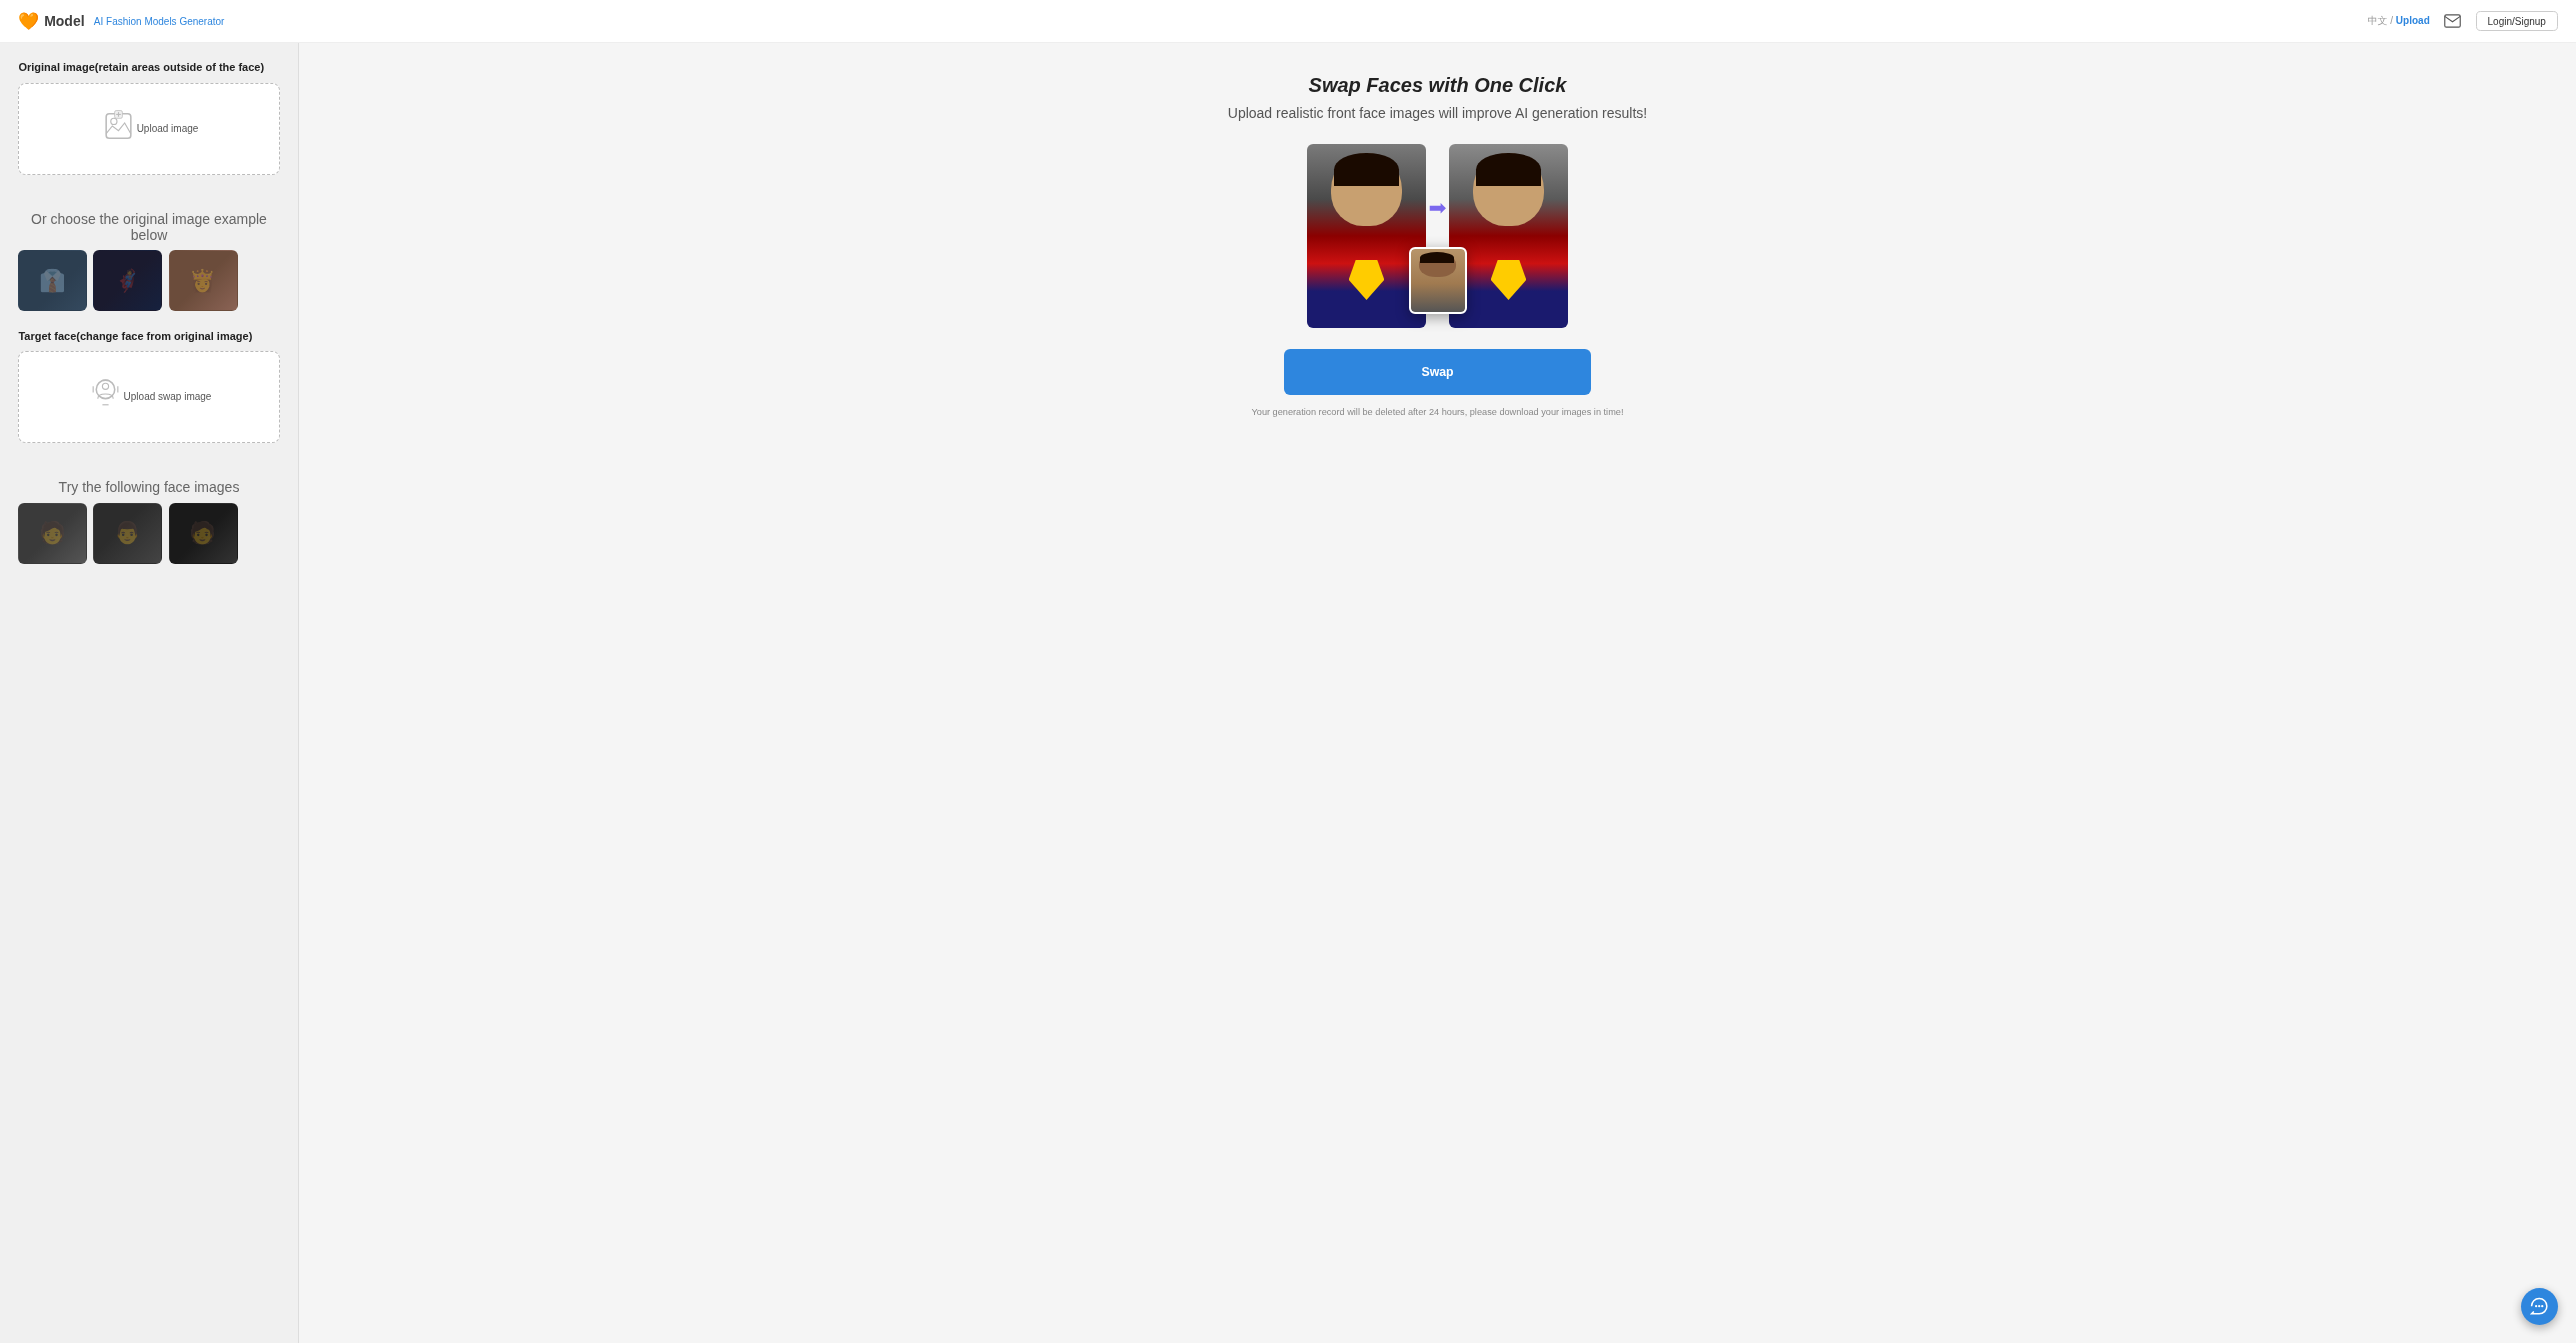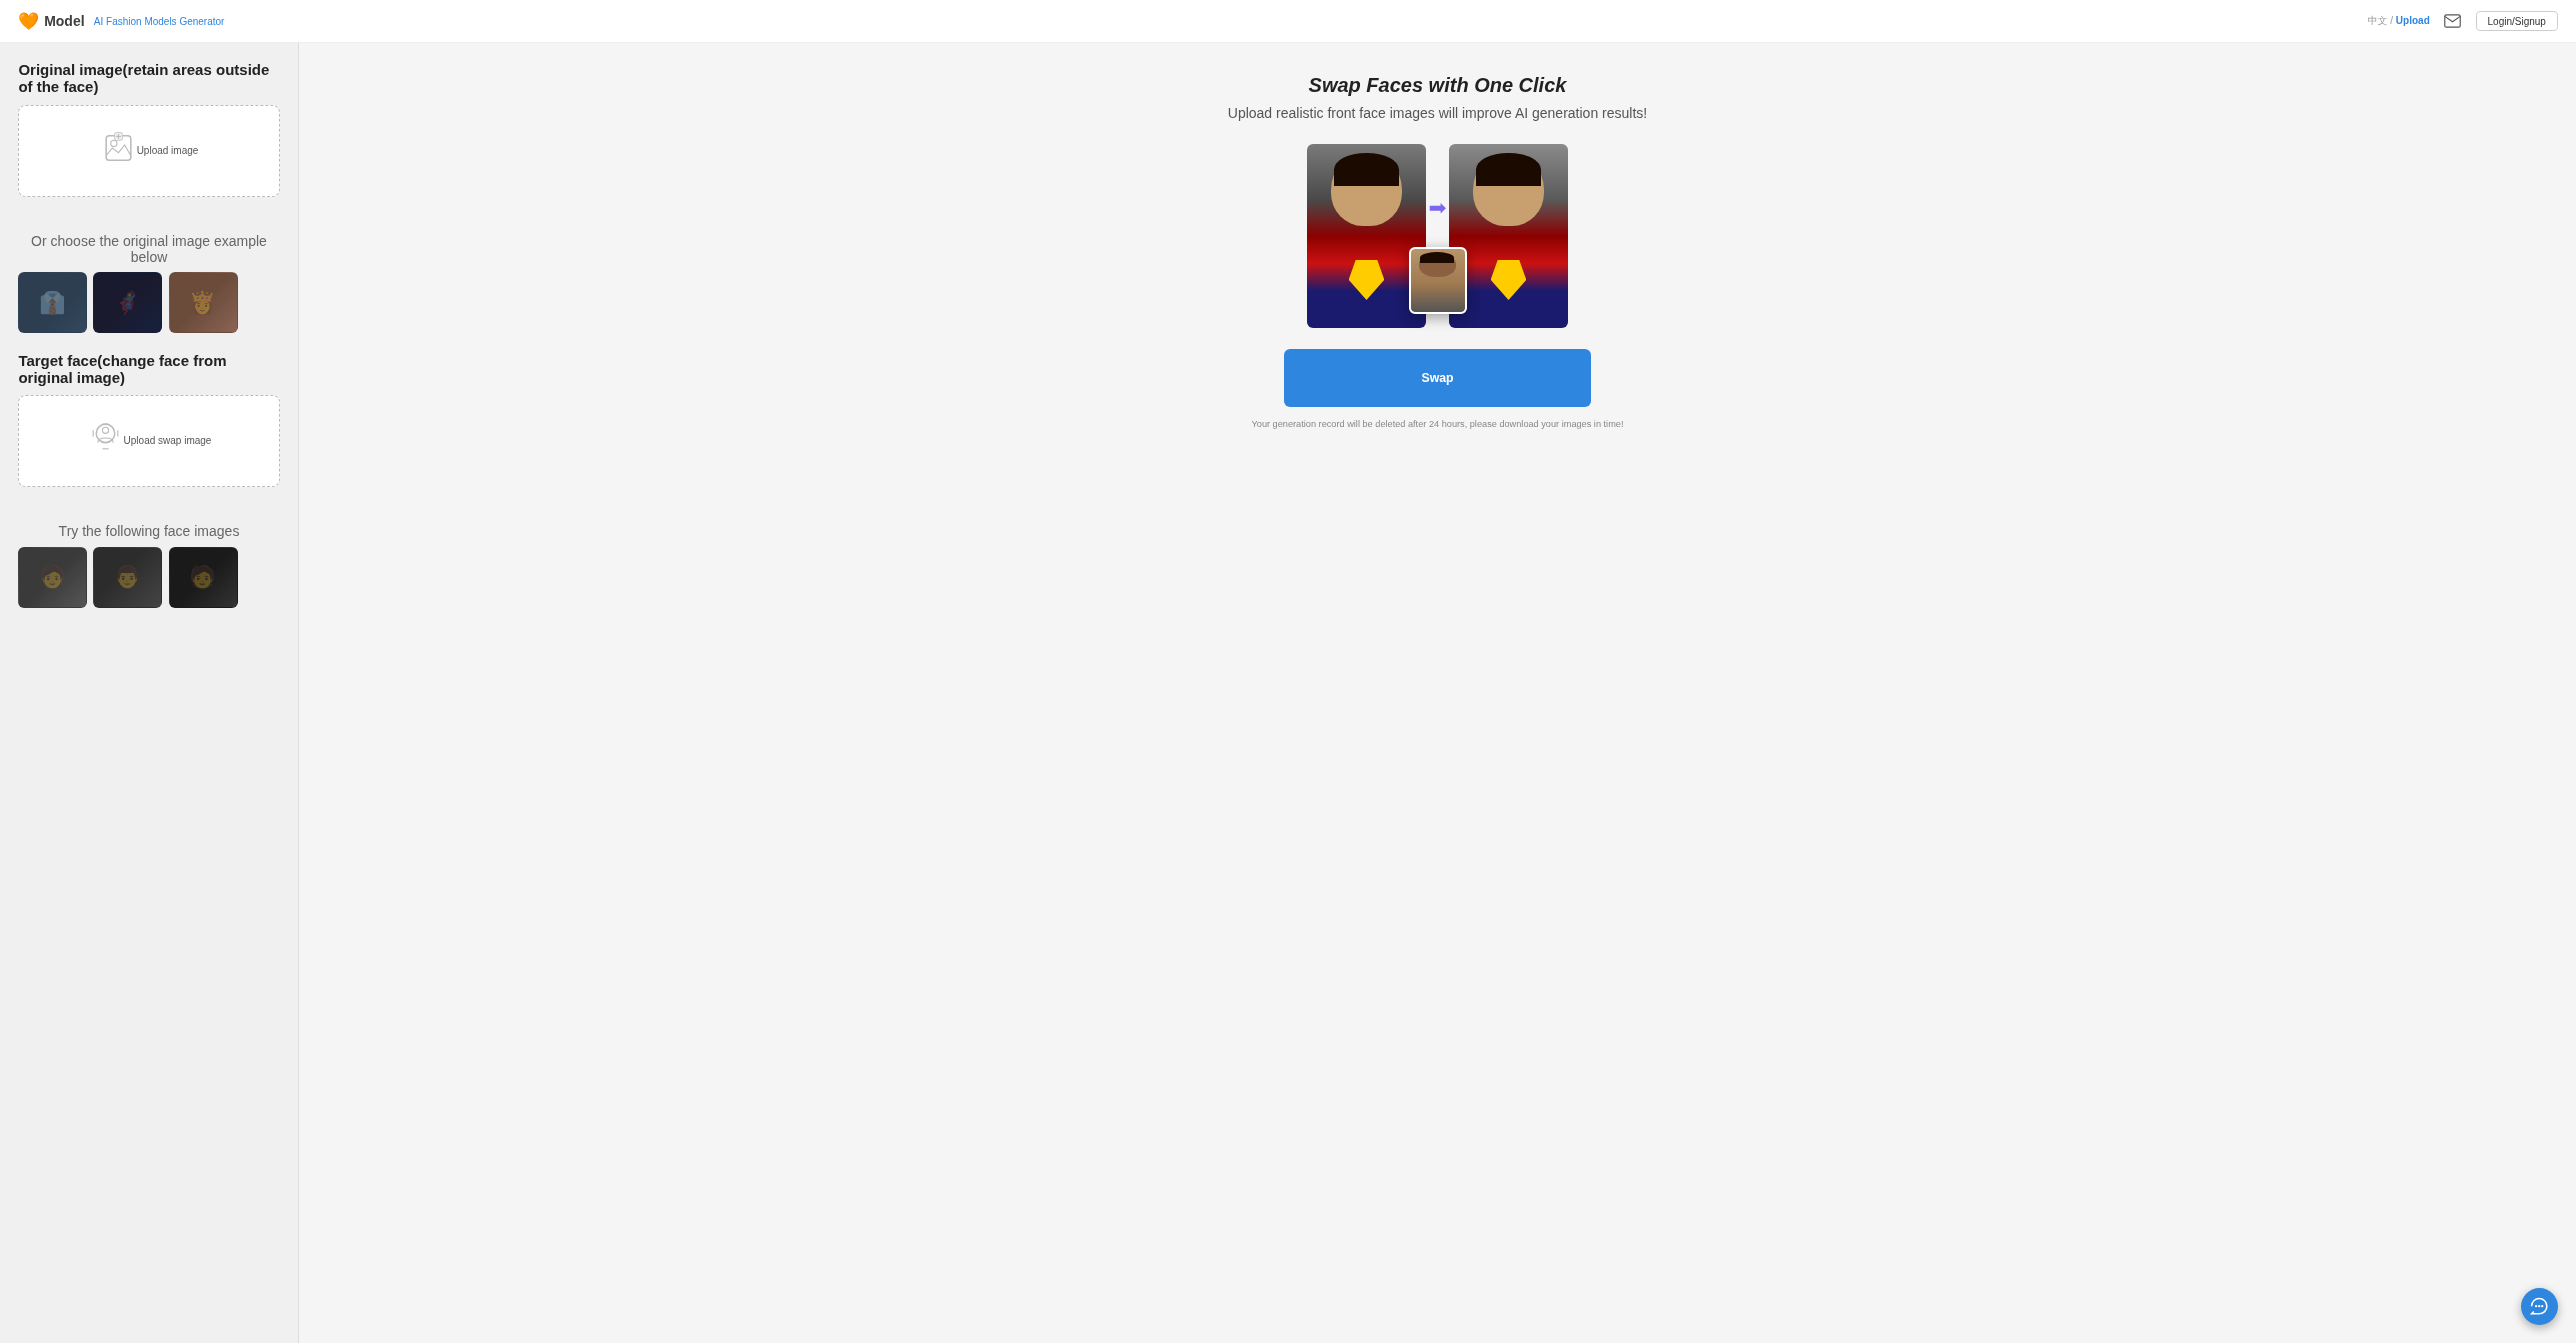--- a/index.html
+++ b/index.html
@@ -26,21 +26,21 @@
     }
 
     
     .main-layout { display: flex; min-height: calc(100vh - 43px); }
 
     
     .sidebar {
       width: 299px; min-width: 299px; background: #f0f0f0;
       padding: 18.4px 18.4px; border-right: 0.8px solid #ddd;
     }
-    .section-title { font-size: 15px; font-weight: 700; color: #222; margin-bottom: 9.2px; }
+    .section-title { font-size: 11px; font-weight: 700; color: #222; margin-bottom: 9.2px; }
     .upload-box {
       border: 1.5px dashed #bbb; border-radius: 7.7px; background: #fff;
       display: flex; flex-direction: row; align-items: center; justify-content: center;
       padding: 21.5px 12.3px; cursor: pointer; margin-bottom: 9.2px; min-height: 92px;
     }
     .upload-icon-svg { margin-bottom: 6.1px; }
     .upload-label { font-size: 10px; color: #555; }
     .or-text { font-size: 14px; color: #666; margin-bottom: 7.7px; text-align: center; margin-top: 36px; }
     .example-grid { display: flex; gap: 6.1px; flex-wrap: wrap; margin-bottom: 18.4px; }
     .example-img {
@@ -67,21 +67,21 @@
     .swap-subtitle { font-size: 14px; color: #555; margin-bottom: 23px; }
 
     
     .demo-composite {
       display: flex; align-items: center; justify-content: center;
       gap: 0; margin-bottom: 21.5px; position: relative;
     }
 
     
     .swap-btn {
-      width: 100%; max-width: 307px; padding: 22px;
+      width: 100%; max-width: 307px; padding: 16px;
       background: #2e86de; color: #fff; border: none; border-radius: 6.1px;
       font-size: 12.3px; font-weight: 600; cursor: pointer; margin-bottom: 12.3px;
     }
     .notice-text { font-size: 9.2px; color: #888; }
 
     
     .chat-bubble {
       position: fixed; bottom: 18.4px; right: 18.4px;
       width: 37px; height: 37px; background: #2e86de; border-radius: 50%;
       display: flex; align-items: center; justify-content: center;

